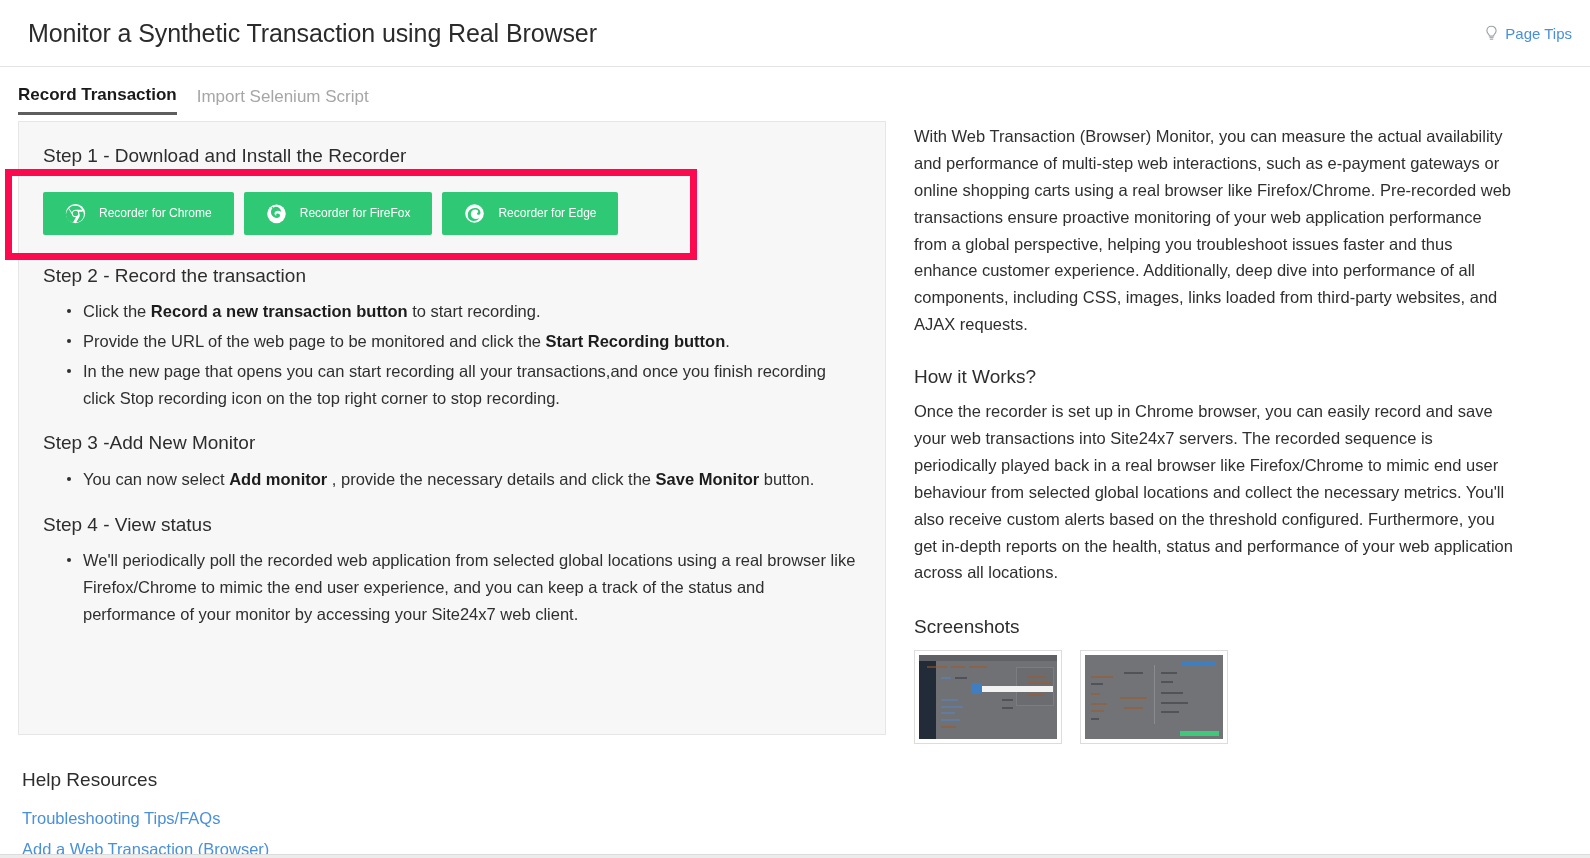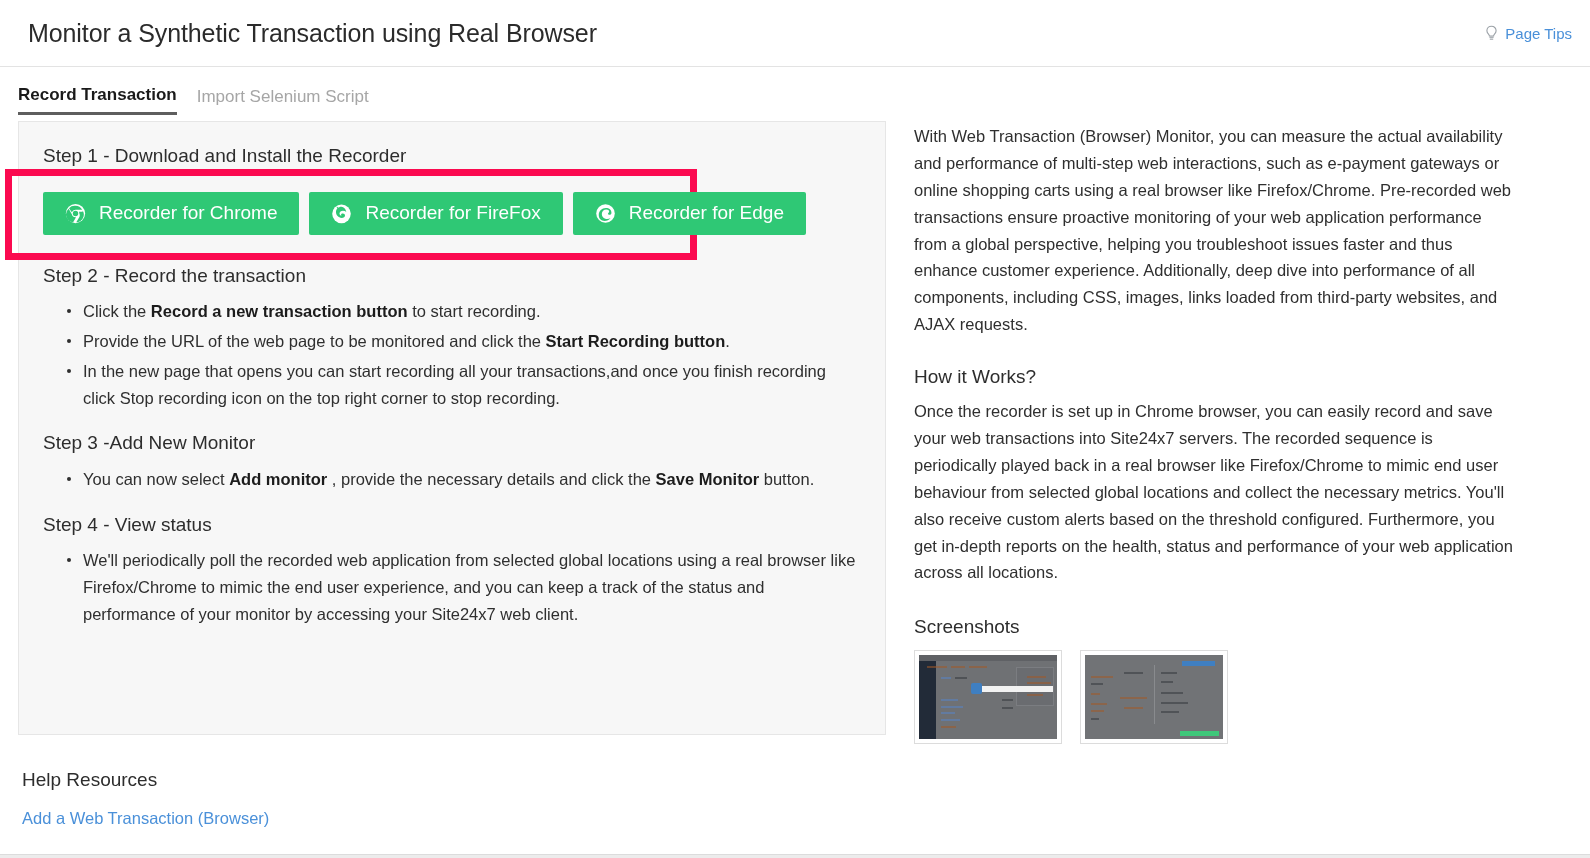--- a/index.html
+++ b/index.html
@@ -154,21 +154,21 @@
     background: #2fc875;
     color: #ffffff;
     border: none;
     border-radius: 2px;
     height: 43px;
     display: flex;
     align-items: center;
     justify-content: center;
     gap: 13px;
     padding: 0 22px;
-    font-size: 19px;
+    font-size: 12px;
     font-family: "Liberation Sans", sans-serif;
     cursor: pointer;
     white-space: nowrap;
   }
   .recorder-btn .glyph {
     width: 21px;
     height: 21px;
     flex: 0 0 21px;
     display: block;
   }
@@ -398,20 +398,21 @@
         <h3 class="step-heading">Step 4 - View status</h3>
         <ul class="step-list">
           <li><span>We'll periodically poll the recorded web application from selected global locations using a real browser like Firefox/Chrome to mimic the end user experience, and you can keep a track of the status and performance of your monitor by accessing your Site24x7 web client.</span></li>
         </ul>
       </div>
 
     </div>
 
     <div class="help-block">
       <h3 class="help-title">Help Resources</h3>
+      <a class="help-link">Troubleshooting Tips/FAQs</a>
       <a class="help-link">Add a Web Transaction (Browser)</a>
     </div>
 
   </div>
 
   <div class="right-col">
 
     <p class="rc-para">With Web Transaction (Browser) Monitor, you can measure the actual availability and performance of multi-step web interactions, such as e-payment gateways or online shopping carts using a real browser like Firefox/Chrome. Pre-recorded web transactions ensure proactive monitoring of your web application performance from a global perspective, helping you troubleshoot issues faster and thus enhance customer experience. Additionally, deep dive into performance of all components, including CSS, images, links loaded from third-party websites, and AJAX requests.</p>
 
     <h3 class="rc-title spaced">How it Works?</h3>

